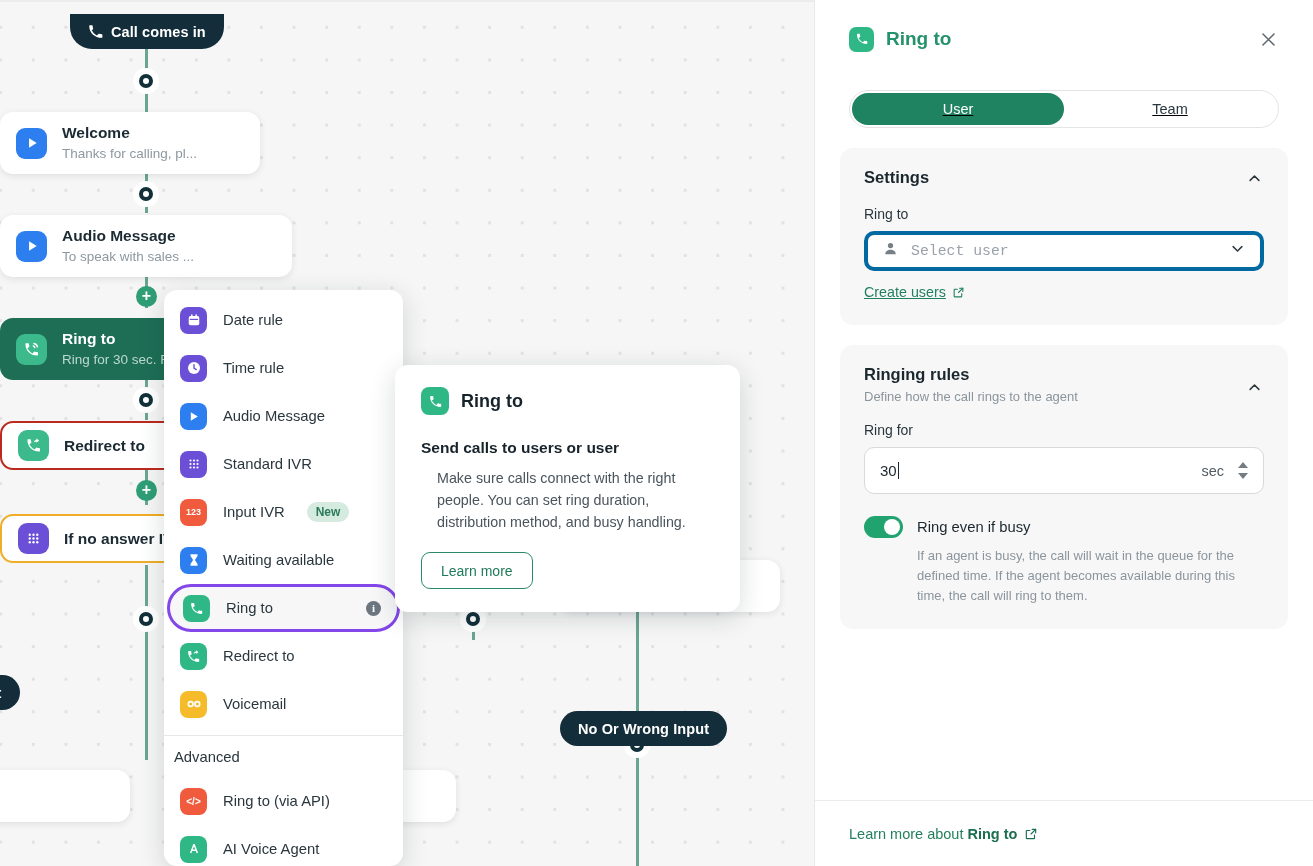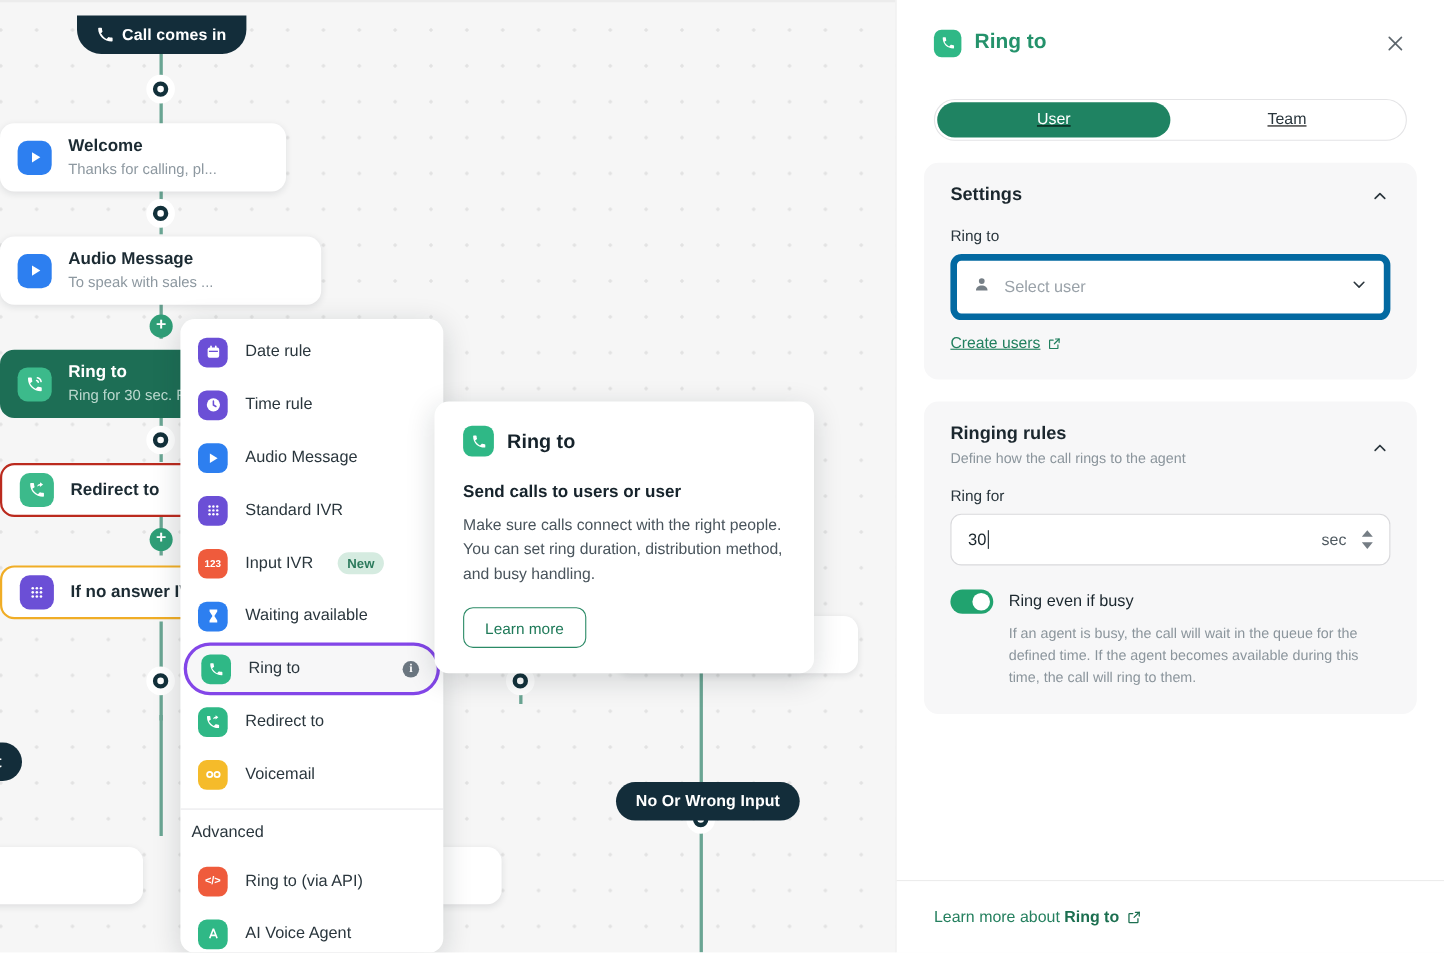--- a/index.html
+++ b/index.html
@@ -107,21 +107,21 @@
     position:absolute; left:395px; top:365px; width:345px; height:247px;
     background:#ffffff; border-radius:13px;
     box-shadow:0 6px 26px rgba(20,30,40,.16);
     padding:22px 26px 0 26px; z-index:40;
   }
   .tip-head { display:flex; align-items:center; gap:12px; }
   .tip-head .ico { width:28px; height:28px; border-radius:8px;
     display:flex; align-items:center; justify-content:center; }
   .tip-head .tt { font-size:18px; font-weight:700; color:#16232b; }
   .tip-sub { font-size:15.5px; font-weight:700; color:#16232b; margin-top:24px; }
-  .tip-body { font-size:14.3px; line-height:1.55; color:#49545c; margin-top:10px; }
+  .tip-body { font-size:14.3px; line-height:1.55; color:#49545c; margin-top:10px;margin-left:16px; }
   .tip-btn {
     margin-top:19px; display:inline-flex; align-items:center; justify-content:center;
     height:37px; padding:0 19px; border:1px solid #2b8a66; border-radius:9px;
     color:#1f7a59; font-size:14px; background:#ffffff; cursor:pointer;
   }
 
   
   .panel {
     position:absolute; left:814px; top:0; width:499px; height:866px;
     background:#ffffff; border-left:1px solid #e9e9e9;
@@ -149,22 +149,22 @@
     padding:20px 24px 24px 24px;
   }
   .card-hd { display:flex; align-items:flex-start; }
   .card-hd .h { font-size:16.5px; font-weight:700; color:#1b272e; }
   .card-hd .sub { font-size:13px; color:#8b959c; margin-top:5px; }
   .chev { margin-left:auto; width:20px; height:20px; cursor:pointer;
     display:flex; align-items:center; justify-content:center; }
 
   .flabel { font-size:14px; color:#2a363d; margin-top:18px; }
   .fselect {
-    margin-top:9px; height:60px; background:#ffffff; border:6px solid #0369a1;
-    border-radius:10px; display:flex; align-items:center; padding:0 15px; cursor:pointer;
+    margin-top:9px; height:40px; background:#ffffff; border:4px solid #0369a1;
+    border-radius:10px; display:flex; align-items:center; padding:0 15px; cursor:pointer;font-family:Liberation Mono, monospace;
   }
   .fselect .ph { font-size:14.8px; color:#9aa2a9; margin-left:13px; }
   .fselect .cd { margin-left:auto; }
   .flink {
     display:inline-flex; align-items:center; gap:6px; margin-top:13px;
     font-size:14.3px; color:#22805f; text-decoration:underline; cursor:pointer;
   }
 
   .ninput {
     margin-top:9px; height:47px; background:#ffffff; border:1px solid #d9d9dc;

